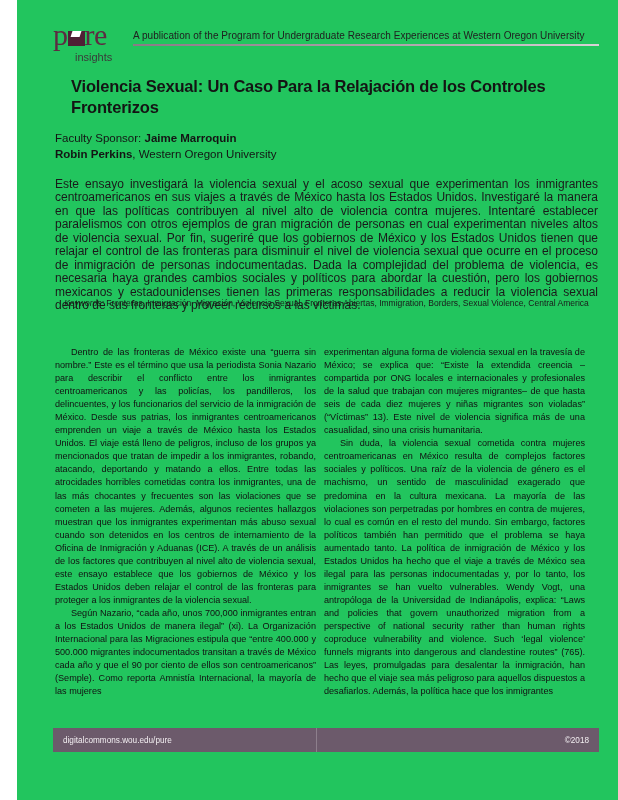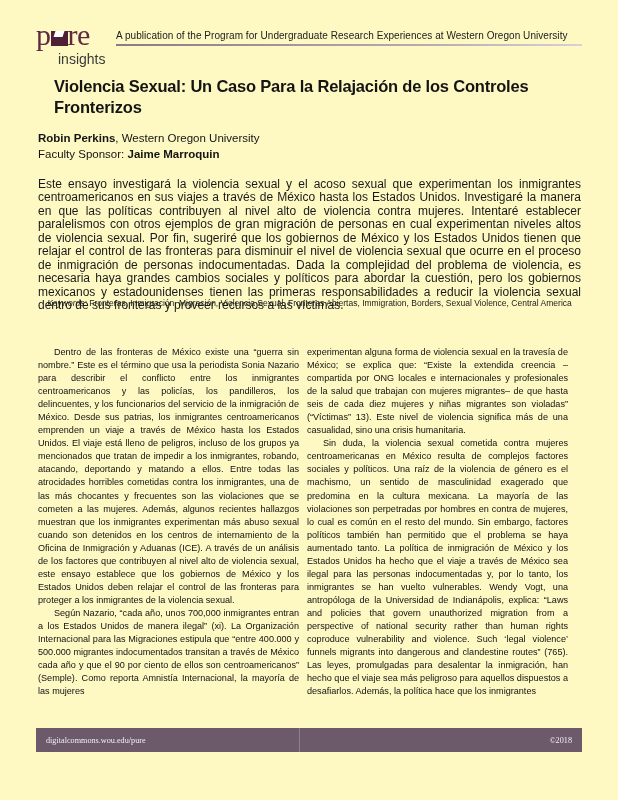--- a/index.html
+++ b/index.html
@@ -11,21 +11,22 @@
     width: 618px;
     height: 800px;
     overflow: hidden;
     font-family: "Liberation Sans", sans-serif;
     color: #151515;
     position: relative;
   }
   .page {
     position: absolute;
     inset: 0;
-    background: #fef9c3;
+    background: #22c55e;
+    margin-left: 17px;
   }
 
   
   .masthead {
     position: absolute;
     left: 36px;
     top: 22px;
     width: 546px;
     height: 46px;
   }
@@ -62,21 +63,21 @@
     position: absolute;
     left: 4px;
     top: -3px;
     width: 9px;
     height: 9px;
     background: #ffffff;
     transform: skewX(-18deg);
   }
   .logo-sub {
     font-family: "Liberation Sans", sans-serif;
-    font-size: 14px;
+    font-size: 11px;
     color: #3a3a3a;
     margin-left: 22px;
     margin-top: 1px;
     letter-spacing: 0px;
   }
   .tagline-wrap {
     position: absolute;
     left: 80px;
     top: 8px;
     width: 466px;
@@ -176,21 +177,20 @@
     position: absolute;
     left: 36px;
     top: 728px;
     width: 546px;
     height: 24px;
     background: #6c5a6b;
     display: flex;
     align-items: center;
     color: #f2eef1;
     font-size: 8.2px;
-    font-family: Liberation Serif, serif;
   }
   .footer-left {
     width: 264px;
     padding-left: 10px;
     box-sizing: border-box;
     border-right: 1px solid #8d7f8c;
     height: 24px;
     display: flex;
     align-items: center;
   }
@@ -216,22 +216,22 @@
     </div>
     <div class="tagline-wrap">
       <div class="tagline">A publication of the Program for Undergraduate Research Experiences at Western Oregon University</div>
       <div class="rule"></div>
     </div>
   </div>
 
   <div class="title">Violencia Sexual: Un Caso Para la Relajación de los Controles Fronterizos</div>
 
   <div class="authors">
+    <div><span>Faculty Sponsor: </span><b>Jaime Marroquin</b></div>
     <div><b>Robin Perkins</b><span>, Western Oregon University</span></div>
-    <div><span>Faculty Sponsor: </span><b>Jaime Marroquin</b></div>
   </div>
 
   <div class="abstract">Este ensayo investigará la violencia sexual y el acoso sexual que experimentan los inmigrantes centroamericanos en sus viajes a través de México hasta los Estados Unidos. Investigaré la manera en que las políticas contribuyen al nivel alto de violencia contra mujeres. Intentaré establecer paralelismos con otros ejemplos de gran migración de personas en cual experimentan niveles altos de violencia sexual. Por fin, sugeriré que los gobiernos de México y los Estados Unidos tienen que relajar el control de las fronteras para disminuir el nivel de violencia sexual que ocurre en el proceso de inmigración de personas indocumentadas. Dada la complejidad del problema de violencia, es necesaria haya grandes cambios sociales y políticos para abordar la cuestión, pero los gobiernos mexicanos y estadounidenses tienen las primeras responsabilidades a reducir la violencia sexual dentro de sus fronteras y proveer recursos a las víctimas.</div>
 
   <div class="keywords"><span class="kw-label">Keywords:</span><span>  Fronteras, Inmigración, Migración, Violencia Sexual, Fronteras Abiertas, Immigration, Borders, Sexual Violence, Central America</span></div>
 
   <div class="columns">
     <div class="col">
       <p>Dentro de las fronteras de México existe una “guerra sin nombre.” Este es el término que usa la periodista Sonia Nazario para describir el conflicto entre los inmigrantes centroamericanos y las policías, los pandilleros, los delincuentes, y los funcionarios del servicio de la inmigración de México. Desde sus patrias, los inmigrantes centroamericanos emprenden un viaje a través de México hasta los Estados Unidos. El viaje está lleno de peligros, incluso de los grupos ya mencionados que tratan de impedir a los inmigrantes, robando, atacando, deportando y matando a ellos. Entre todas las atrocidades horribles cometidas contra los inmigrantes, una de las más chocantes y frecuentes son las violaciones que se cometen a las mujeres. Además, algunos recientes hallazgos muestran que los inmigrantes experimentan más abuso sexual cuando son detenidos en los centros de internamiento de la Oficina de Inmigración y Aduanas (ICE). A través de un análisis de los factores que contribuyen al nivel alto de violencia sexual, este ensayo establece que los gobiernos de México y los Estados Unidos deben relajar el control de las fronteras para proteger a los inmigrantes de la violencia sexual.</p>
       <p>Según Nazario, “cada año, unos 700,000 inmigrantes entran a los Estados Unidos de manera ilegal” (xi). La Organización Internacional para las Migraciones estipula que “entre 400.000 y 500.000 migrantes indocumentados transitan a través de México cada año y que el 90 por ciento de ellos son centroamericanos” (Semple). Como reporta Amnistía Internacional, la mayoría de las mujeres</p>

